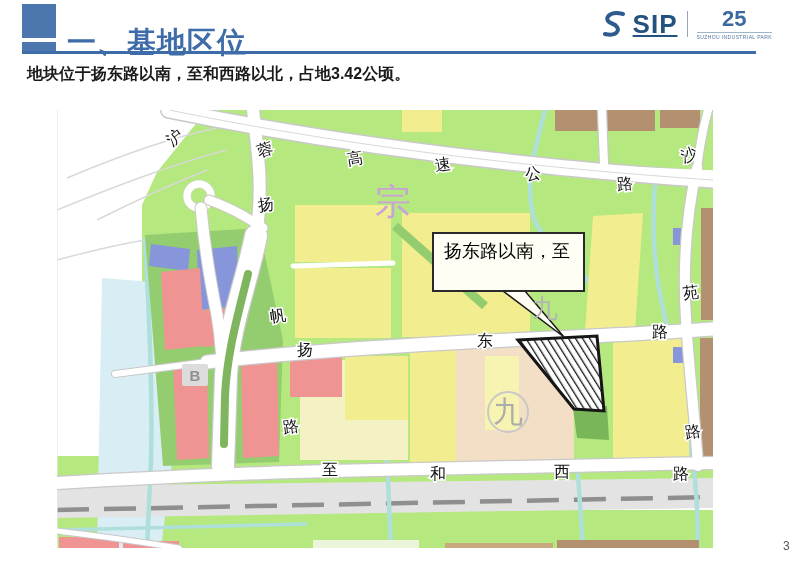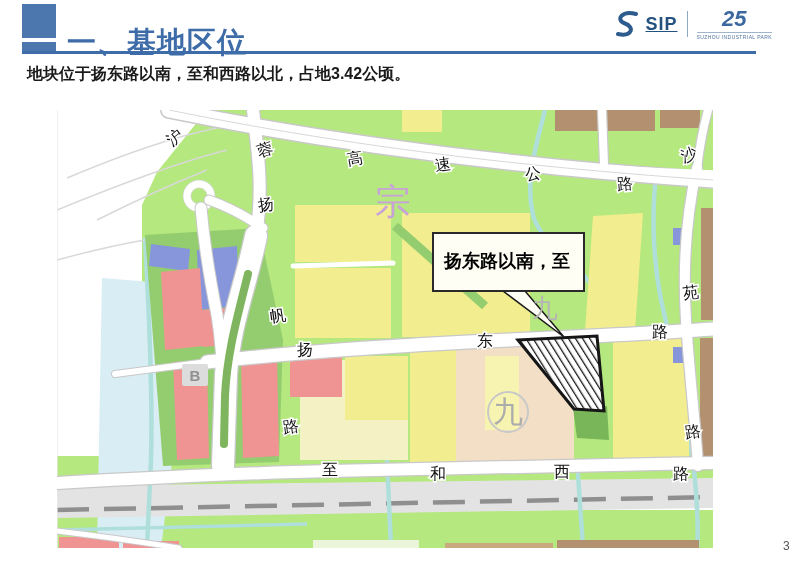--- a/index.html
+++ b/index.html
@@ -5,33 +5,33 @@
   html,body{margin:0;padding:0;background:#fff;}
   .slide{position:relative;width:800px;height:565px;background:#fff;overflow:hidden;
          font-family:"Liberation Sans",sans-serif;}
   
   .sq-big{position:absolute;left:22px;top:4px;width:34px;height:34px;background:#4C77AE;}
   .sq-small{position:absolute;left:22px;top:42px;width:34px;height:9px;background:#4C77AE;}
   .title{position:absolute;left:67px;top:23px;font-size:29px;font-weight:bold;color:#3E6CA8;
          letter-spacing:1px;white-space:nowrap;}
   .rule{position:absolute;left:22px;top:51px;width:734px;height:3px;background:#3E6CA8;}
   .logo{position:absolute;top:8px;right:28px;display:flex;align-items:center;gap:4px;color:#24527F;}
-  .logo-sip{font-size:18px;font-weight:bold;letter-spacing:1px;color:#24527F;text-decoration:underline;}
+  .logo-sip{font-size:26px;font-weight:bold;letter-spacing:1px;color:#24527F;text-decoration:underline;}
   .logo-div{width:1px;height:26px;background:#8FA8C4;margin:0 5px;}
-  .logo-25{font-size:22px;font-weight:bold;font-style:italic;color:#3C699F;line-height:1;}
+  .logo-25{font-size:22px;font-weight:bold;color:#3C699F;line-height:1;}
   .logo-right{display:flex;flex-direction:column;align-items:center;}
   .logo-cap{font-size:5px;letter-spacing:.4px;color:#51749E;margin-top:2px;border-top:1px solid #9FB5CC;padding-top:1px;}
   .subtitle{position:absolute;left:27px;top:64px;font-size:16px;font-weight:600;color:#1A1A1A;white-space:nowrap;}
   .pageno{position:absolute;left:783px;top:539px;font-size:12px;color:#555;}
   
   .map{position:absolute;left:57px;top:110px;width:656px;height:438px;background:#fff;}
   .map svg{position:absolute;left:0;top:0;}
   .callout{position:absolute;left:375px;top:122px;width:153px;height:60px;background:#FEFEF4;
-           border:2px solid #2A2A2A;box-sizing:border-box;padding:17px 4px 6px 10px;
-           font-size:18px;font-weight:bold;color:#000;line-height:21px;white-space:nowrap;}
+           border:2px solid #2A2A2A;box-sizing:border-box;padding:7px 4px 6px 10px;
+           font-size:18px;font-weight:normal;color:#000;line-height:21px;white-space:nowrap;}
   
   text{font-family:"Liberation Sans",sans-serif;}
   .rl{font-size:16px;fill:#111;paint-order:stroke;stroke:#fff;stroke-width:3px;text-anchor:middle;}
   .wm{text-anchor:middle;paint-order:stroke;stroke-width:0;}
 </style>
 </head>
 <body>
 
 <div class="slide">
 

